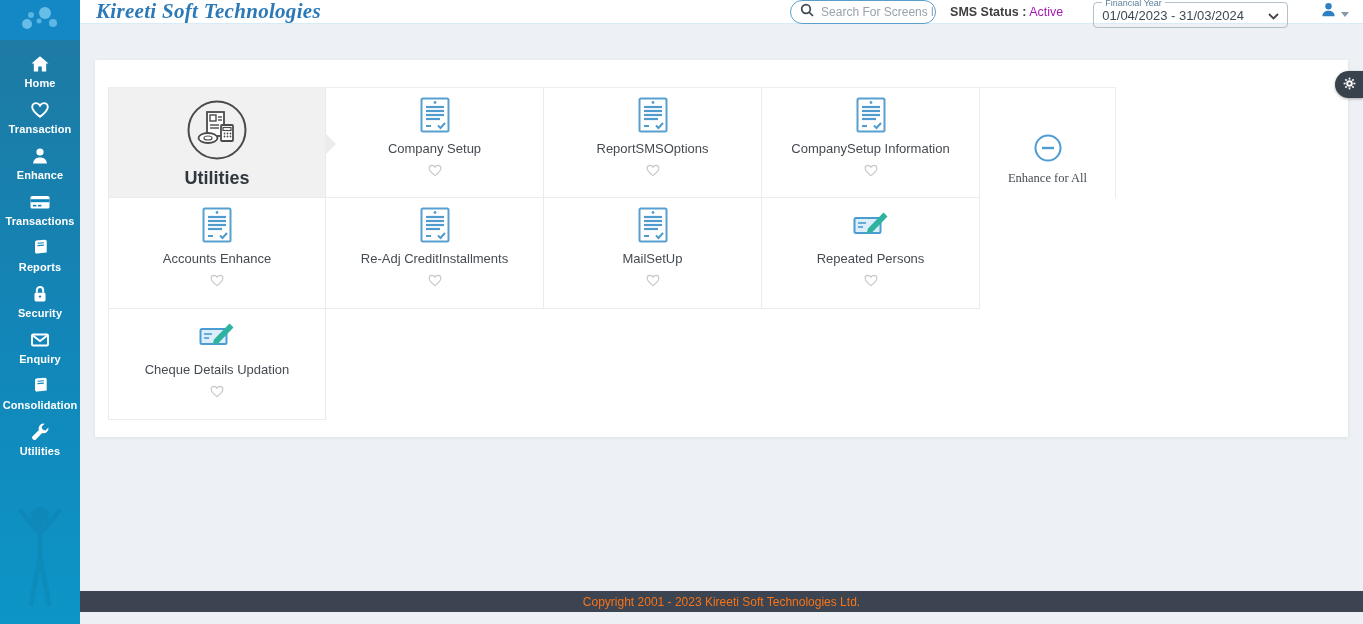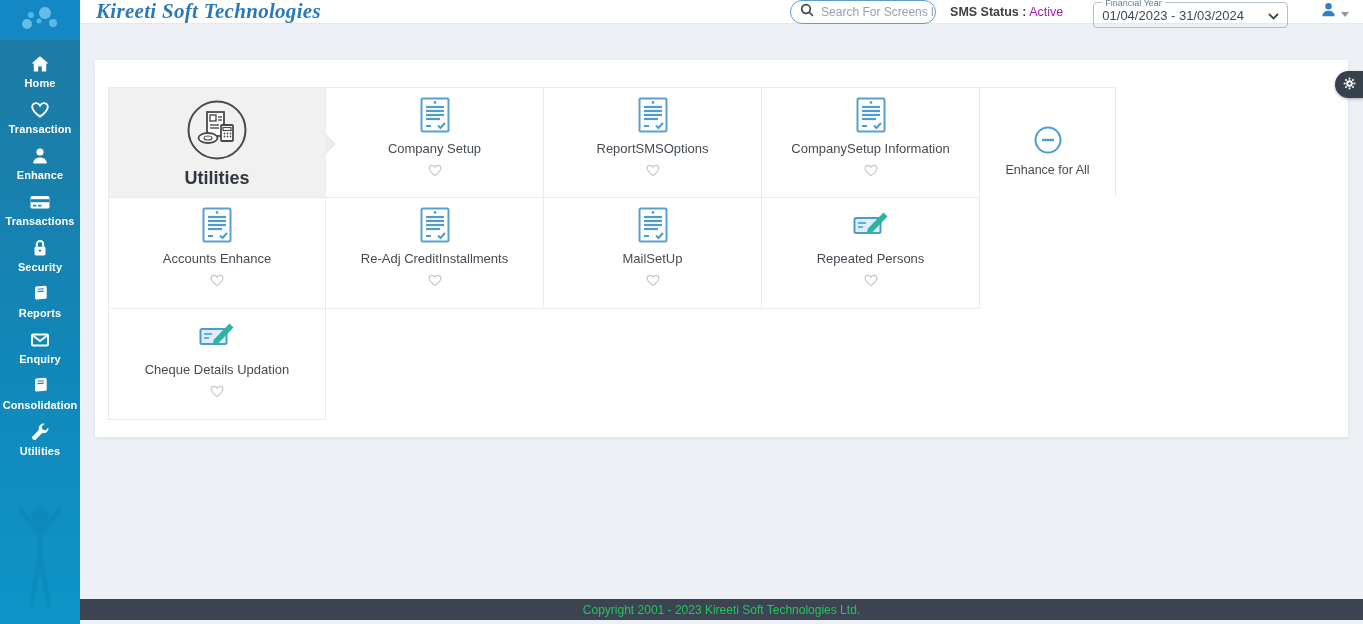--- a/index.html
+++ b/index.html
@@ -50,26 +50,26 @@
   .tile-row .tile:first-child{border-left:1px solid #e9ebed;}
   .tile-row:first-child .tile{border-top:1px solid #eceef0;}
   .icon-box{height:46px;display:flex;align-items:center;justify-content:center;line-height:0;}
   .tile .label{font-size:13px;color:#454b52;margin-top:3px;text-align:center;}
   .tile .fav{margin-top:7px;line-height:0;}
   .tile.featured{background:#f1f1f2;padding-top:9px;z-index:1;}
   .tile.featured .icon-box{height:66px;}
   .tile.featured .label{font-size:18px;font-weight:bold;color:#30373f;margin-top:5px;}
   .tile.featured::after{content:"";position:absolute;right:-11px;top:45px;width:0;height:0;
     border:11px solid transparent;border-left-color:#ececec;border-right-width:0;}
-  .tile.enhance{width:136px;border-bottom:none;padding-top:32px;}
+  .tile.enhance{width:136px;border-bottom:none;padding-top:40px;font-family:Liberation Serif, serif;}
   .tile.enhance .icon-box{height:40px;}
   .tile.enhance .label{font-size:12.5px;}
   
-  #footer{position:absolute;left:80px;bottom:4px;width:1283px;height:21px;background:#3b4450;
-    color:#22c55e;font-size:12px;display:flex;align-items:center;justify-content:center;z-index:5;}
+  #footer{position:absolute;left:80px;bottom:12px;width:1283px;height:21px;background:#3b4450;
+    color:#f97316;font-size:12px;display:flex;align-items:center;justify-content:center;z-index:5;}
 </style>
 </head>
 <body>
 
 <div id="sidebar">
   <div id="logo">
     <span>
       <svg width="52" height="28" viewBox="0 0 52 28">
           <g fill="#66bde8">
             <circle cx="31" cy="9" r="6"></circle>
@@ -105,33 +105,33 @@
         <span class="nav-icon"><svg width="22" height="20" viewBox="0 0 22 20">
             <rect x="1.5" y="4" width="19" height="12.5" rx="1.6" fill="#fff"></rect>
             <rect x="1.5" y="7.2" width="19" height="3" fill="#0f86ba"></rect>
             <rect x="4" y="12.8" width="3.4" height="1.7" fill="#0f86ba"></rect>
             <rect x="9" y="12.8" width="3.4" height="1.7" fill="#0f86ba"></rect>
           </svg></span>
         <div class="nav-label">Transactions</div>
       </div>
       <div class="nav-item">
         <span class="nav-icon"><svg width="20" height="20" viewBox="0 0 20 20">
+            <path d="M5.5 2.6 L14.8 1.8 c1.1-.1 1.9.7 1.9 1.8 v10.8 l-9.5 1.2 c-1.2.2-2.2-.7-2.2-1.9 V4.5 c0-1 .6-1.8 1.5-1.9 Z" fill="#fff"></path>
+            <line x1="7.5" y1="5.2" x2="13.8" y2="4.7" stroke="#0f86ba" stroke-width="1.1"></line>
+            <line x1="7.5" y1="7.6" x2="13.8" y2="7.1" stroke="#0f86ba" stroke-width="1.1"></line>
+          </svg></span>
+        <div class="nav-label">Reports</div>
+      </div>
+      <div class="nav-item">
+        <span class="nav-icon"><svg width="20" height="20" viewBox="0 0 20 20">
             <path d="M6.8 8.8 V6.4 c0-1.9 1.4-3.3 3.2-3.3 s3.2 1.4 3.2 3.3 v2.4" fill="none" stroke="#fff" stroke-width="2"></path>
             <rect x="4.5" y="8.8" width="11" height="8.7" rx="1.4" fill="#fff"></rect>
             <circle cx="10" cy="12.6" r="1.2" fill="#0f86ba"></circle>
           </svg></span>
         <div class="nav-label">Security</div>
-      </div>
-      <div class="nav-item">
-        <span class="nav-icon"><svg width="20" height="20" viewBox="0 0 20 20">
-            <path d="M5.5 2.6 L14.8 1.8 c1.1-.1 1.9.7 1.9 1.8 v10.8 l-9.5 1.2 c-1.2.2-2.2-.7-2.2-1.9 V4.5 c0-1 .6-1.8 1.5-1.9 Z" fill="#fff"></path>
-            <line x1="7.5" y1="5.2" x2="13.8" y2="4.7" stroke="#0f86ba" stroke-width="1.1"></line>
-            <line x1="7.5" y1="7.6" x2="13.8" y2="7.1" stroke="#0f86ba" stroke-width="1.1"></line>
-          </svg></span>
-        <div class="nav-label">Reports</div>
       </div>
       <div class="nav-item">
         <span class="nav-icon"><svg width="20" height="20" viewBox="0 0 20 20">
             <rect x="2" y="4.5" width="16" height="11" rx="1" fill="none" stroke="#fff" stroke-width="1.9"></rect>
             <path d="M2.8 5.6 L10 11 l7.2-5.4" fill="none" stroke="#fff" stroke-width="1.9"></path>
           </svg></span>
         <div class="nav-label">Enquiry</div>
       </div>
       <div class="nav-item">
         <span class="nav-icon"><svg width="20" height="20" viewBox="0 0 20 20">

